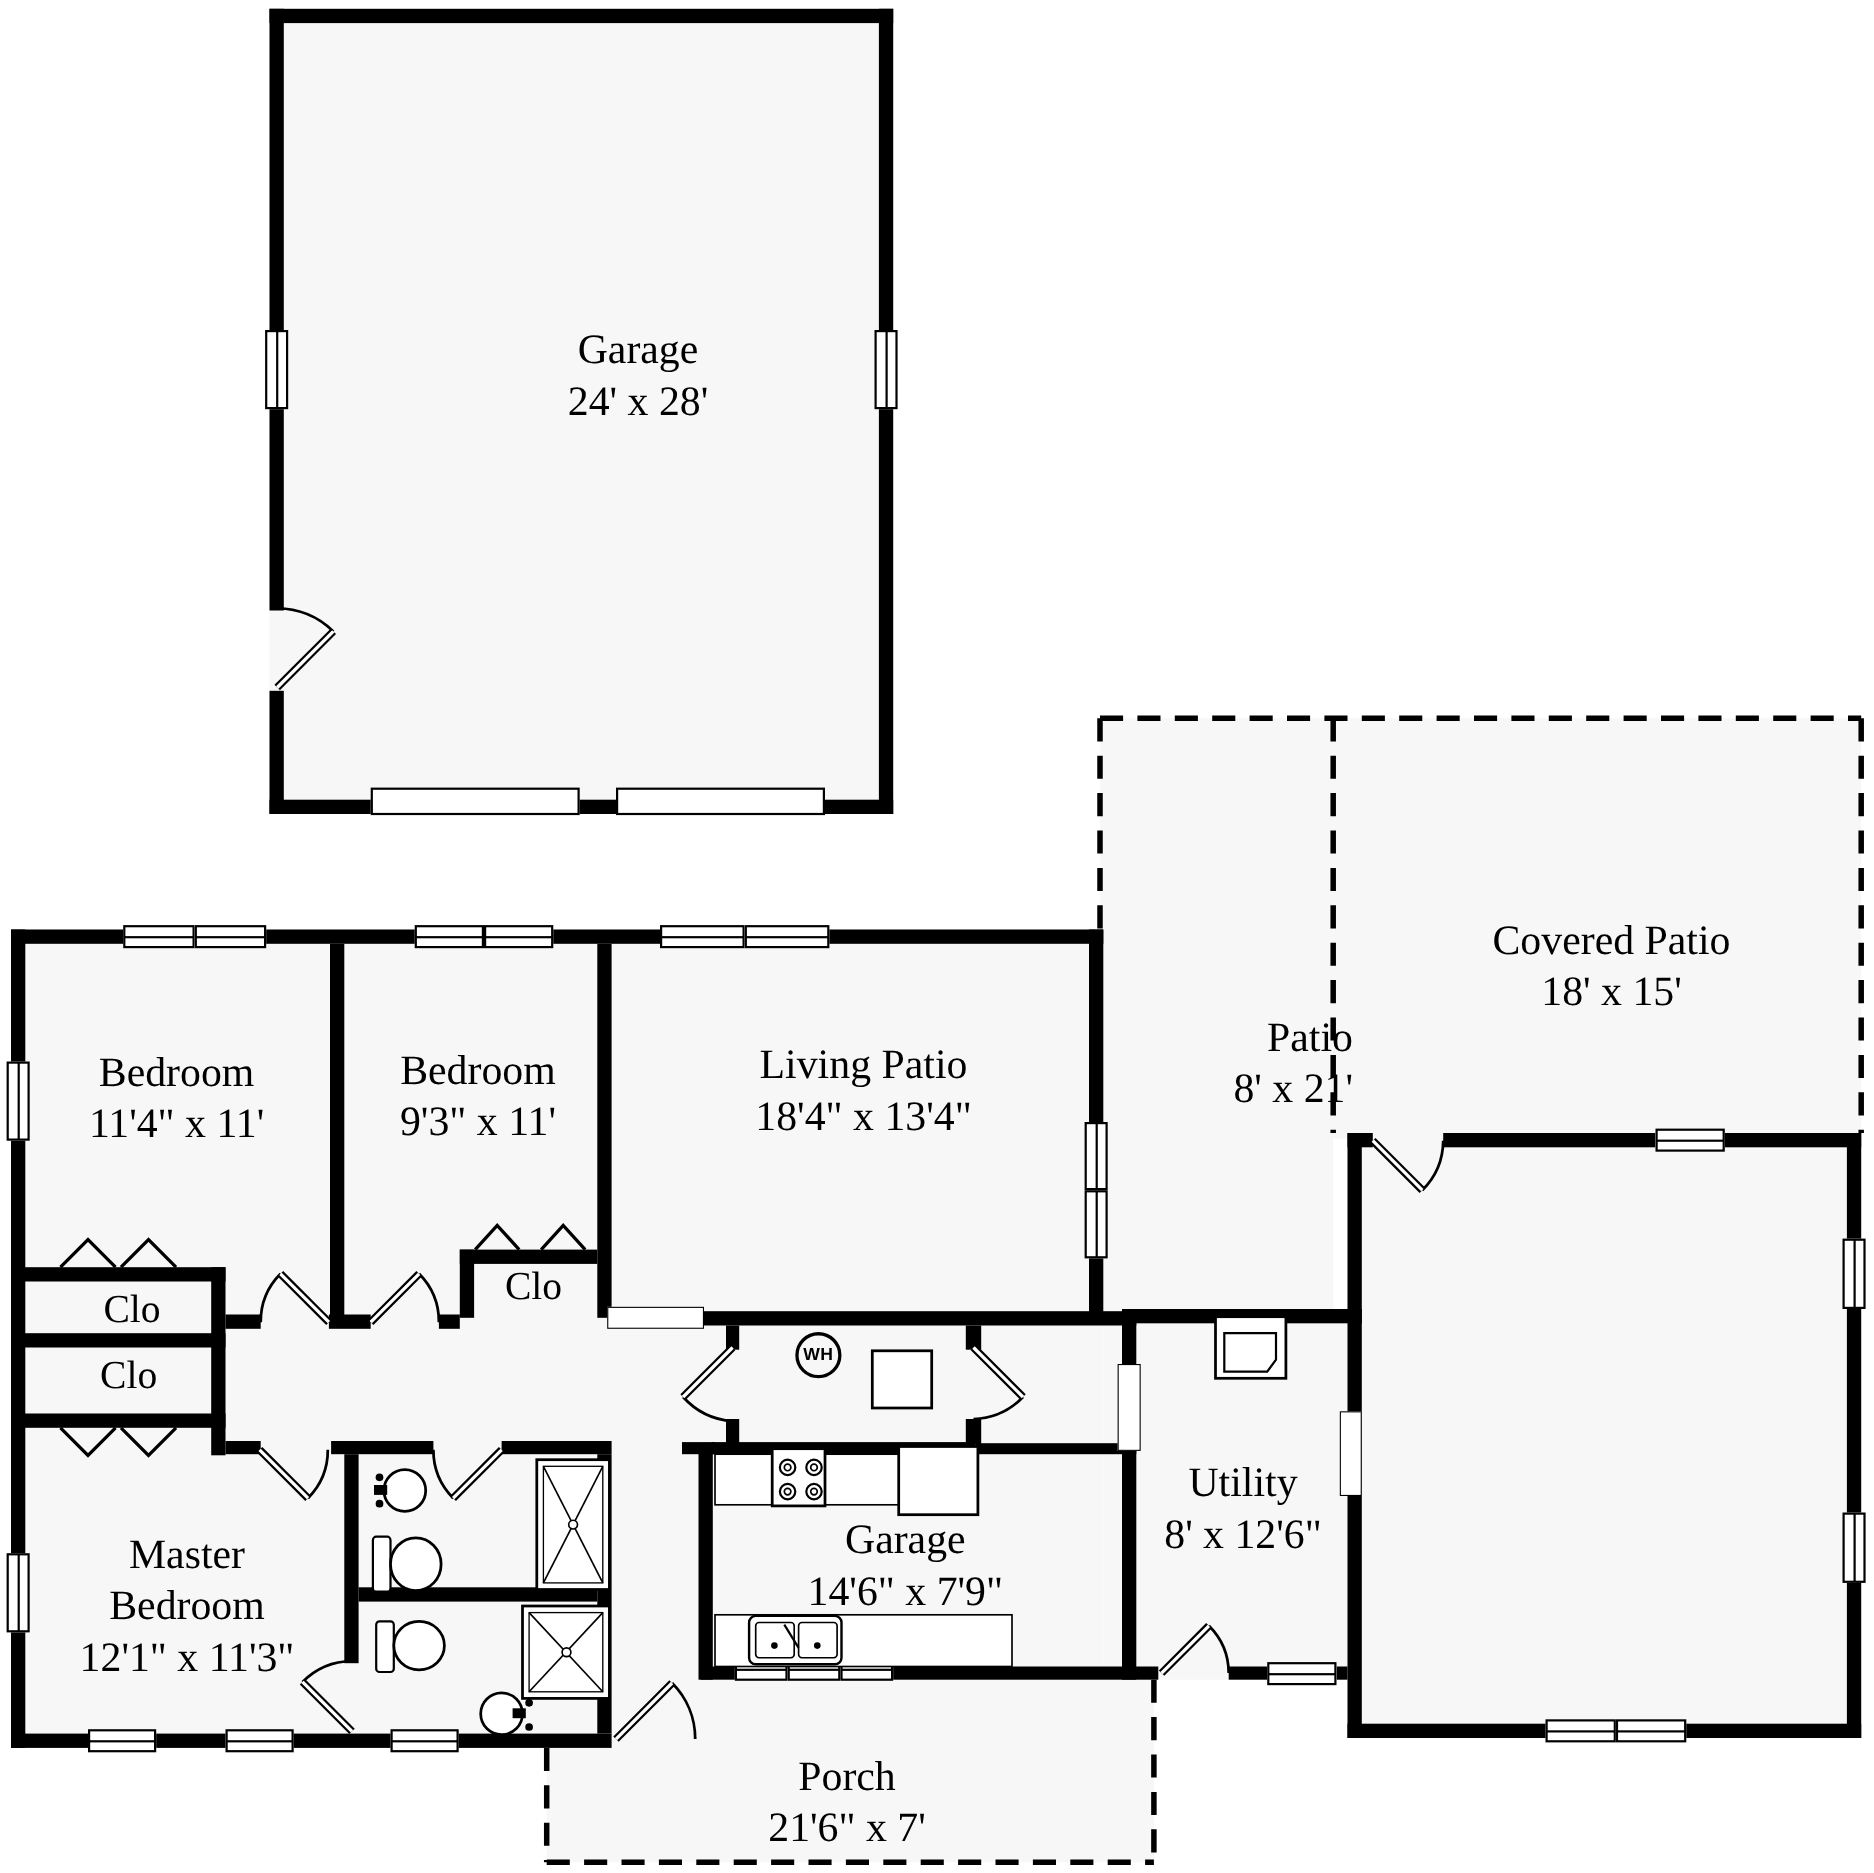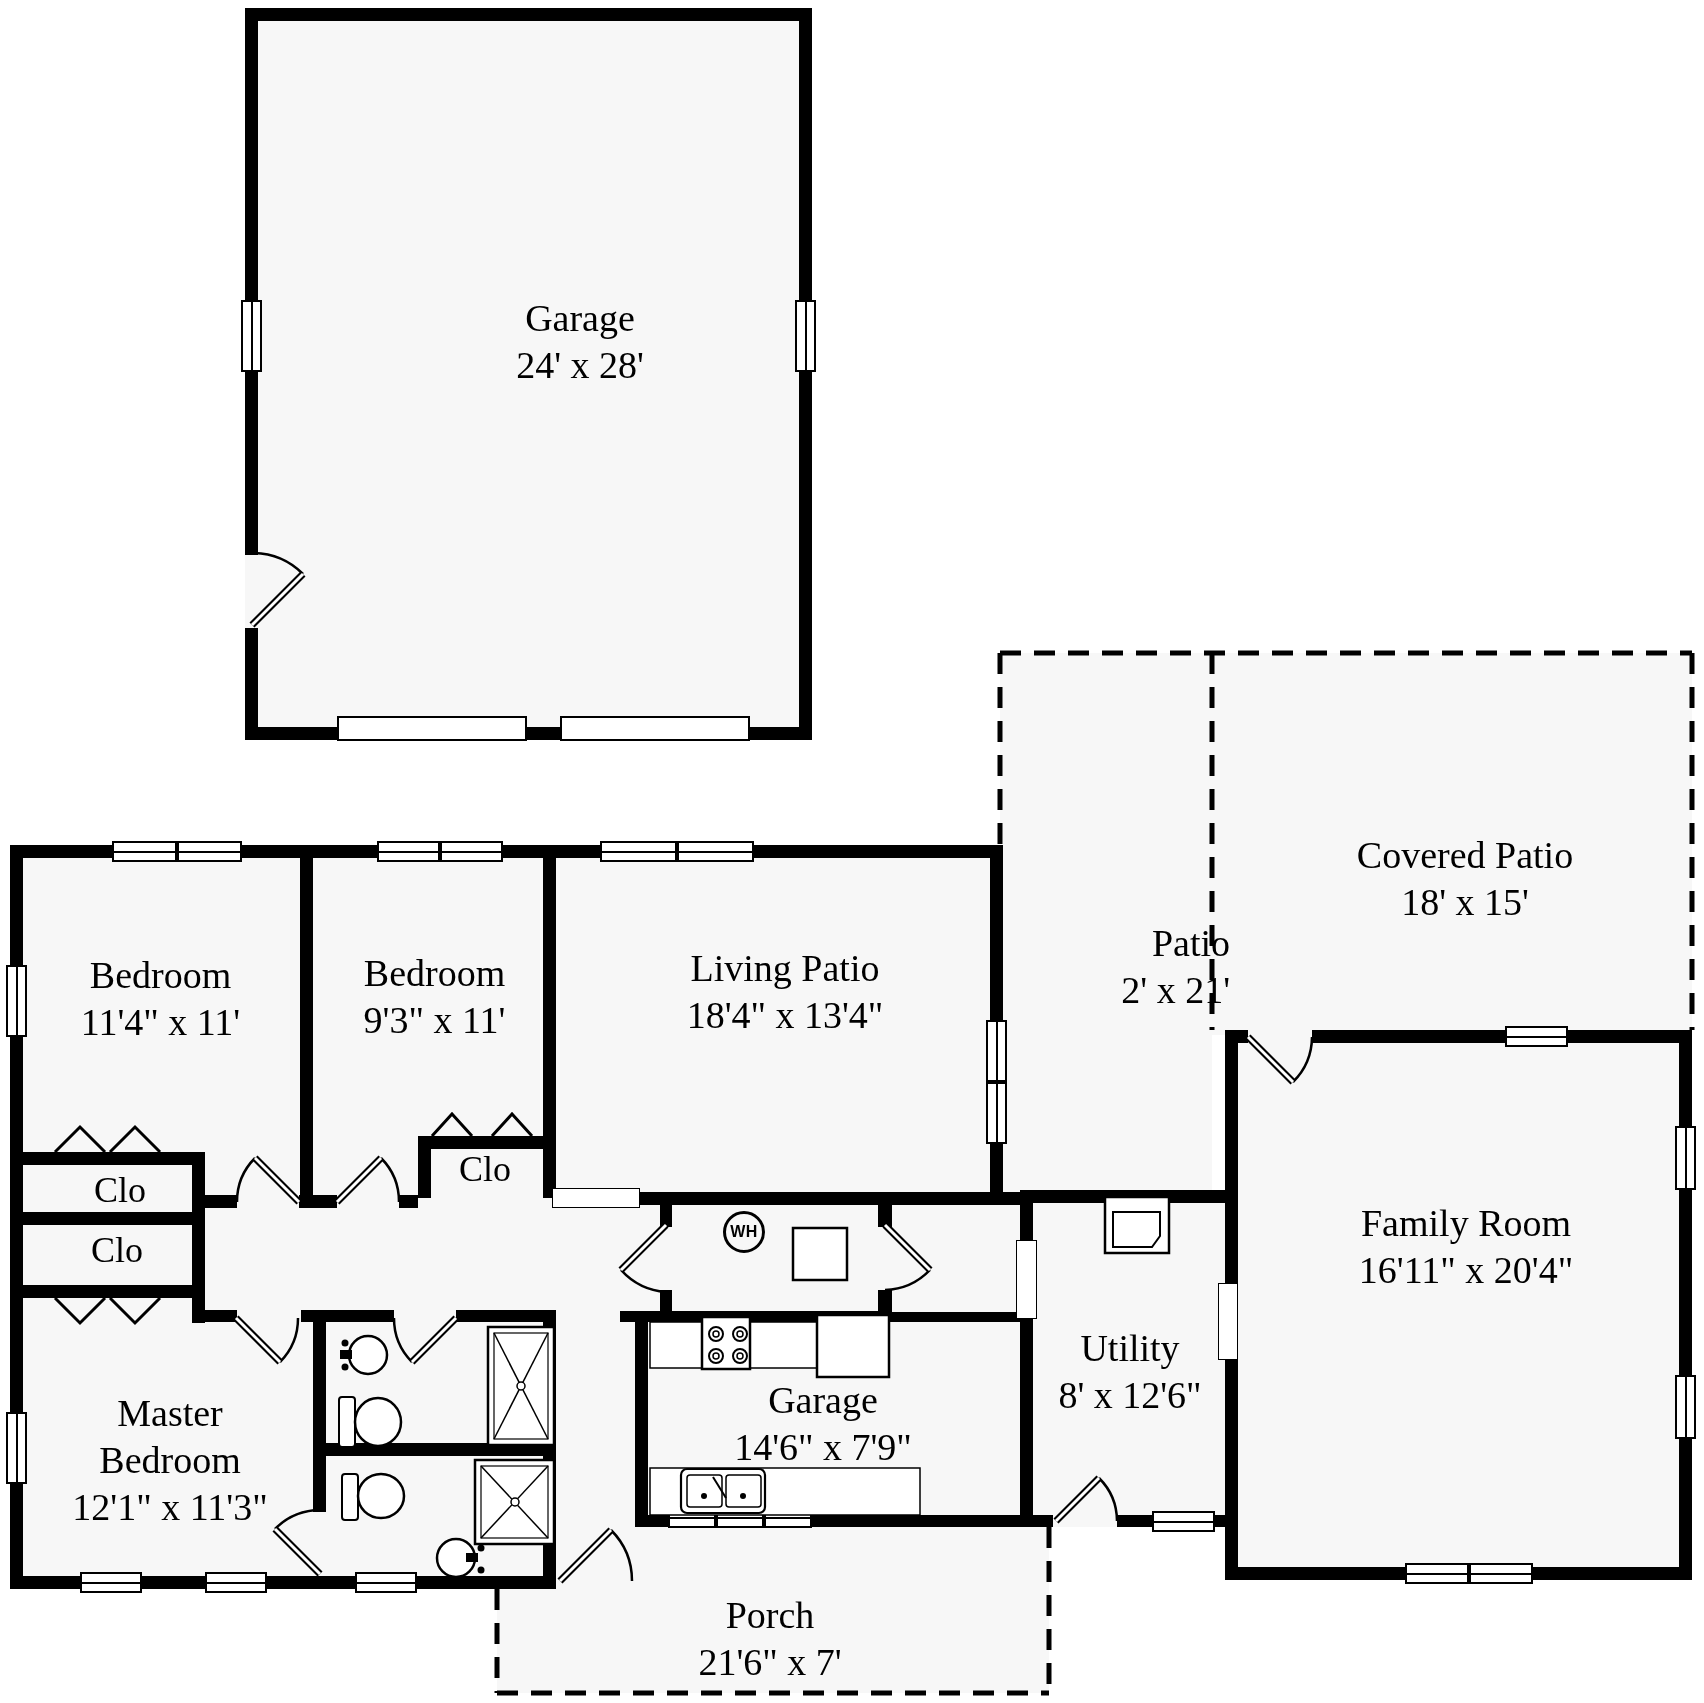--- a/index.html
+++ b/index.html
@@ -264,30 +264,26 @@
   <div class="lbl" style="left:312px;top:950px;width:245px;">
     <span>Bedroom</span>
     <span>9'3" x 11'</span>
   </div>
   <div class="lbl" style="left:600px;top:945px;width:370px;">
     <span>Living Patio</span>
     <span>18'4" x 13'4"</span>
   </div>
   <div class="lbl" style="left:1010px;top:920px;width:220px;text-align:right;">
     <span>Patio</span>
-    <span>2' x 21'</span>
+    <span>8' x 21'</span>
   </div>
   <div class="lbl" style="left:1270px;top:832px;width:390px;">
     <span>Covered Patio</span>
     <span>18' x 15'</span>
   </div>
-  <div class="lbl" style="left:1276px;top:1200px;width:380px;">
-    <span>Family Room</span>
-    <span>16'11" x 20'4"</span>
-  </div>
   <div class="lbl" style="left:45px;top:1390px;width:250px;">
     <span class="wrap">Master Bedroom</span>
     <span>12'1" x 11'3"</span>
   </div>
   <div class="lbl" style="left:640px;top:1377px;width:366px;">
     <span>Garage</span>
     <span>14'6" x 7'9"</span>
   </div>
   <div class="lbl" style="left:1035px;top:1325px;width:190px;">
     <span>Utility</span>

